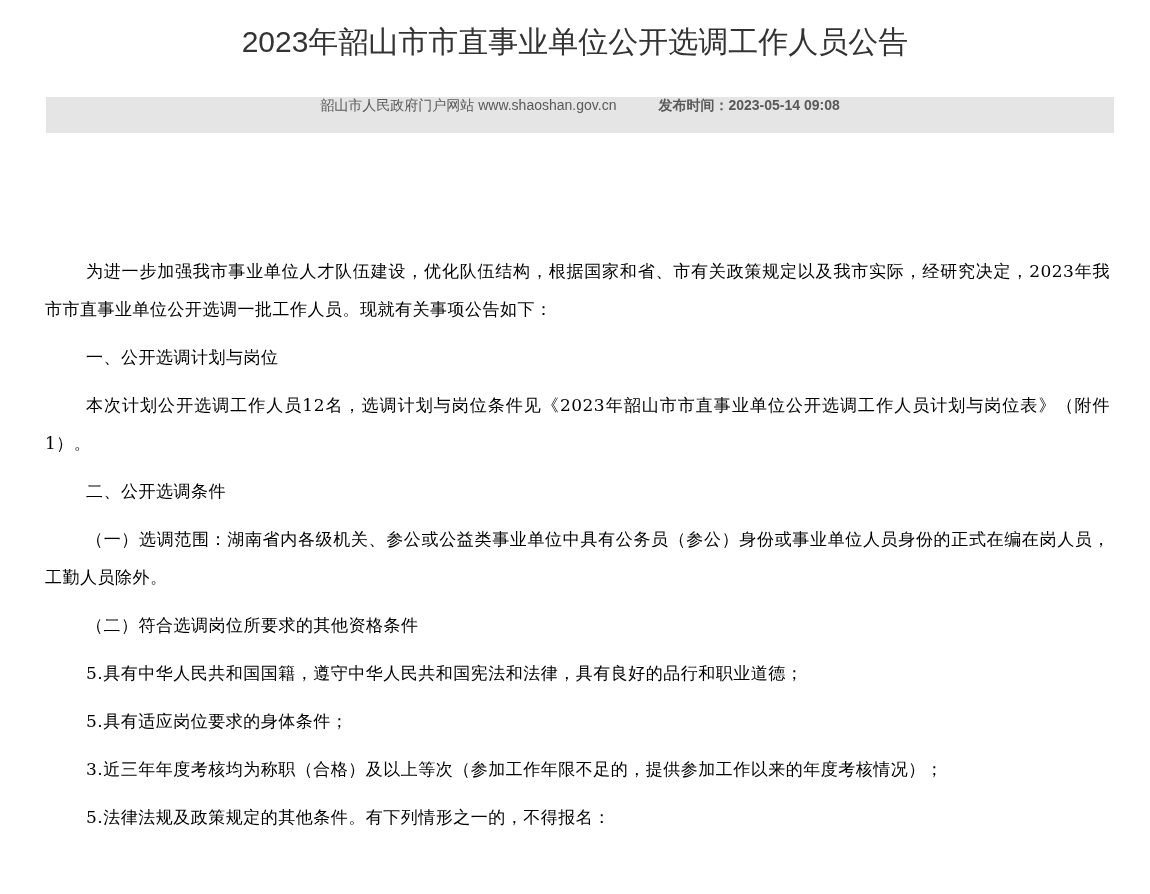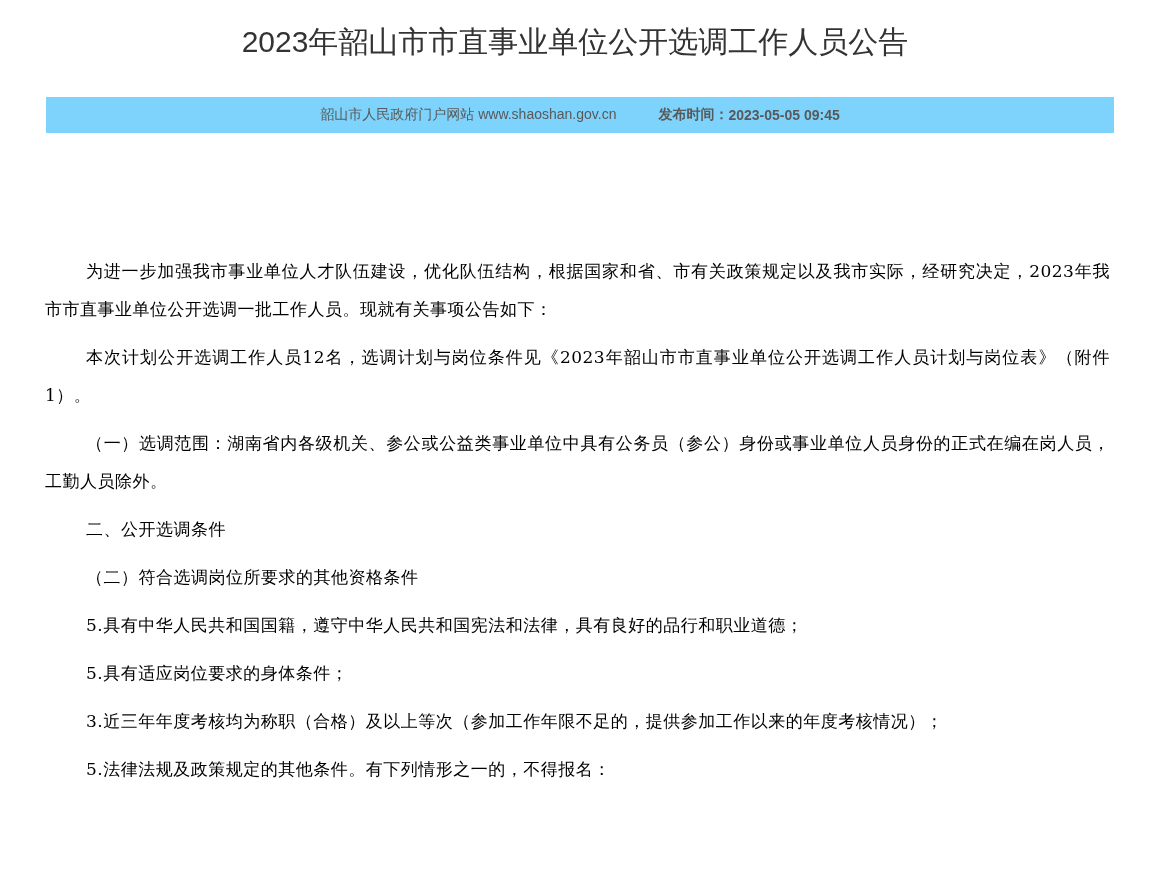--- a/index.html
+++ b/index.html
@@ -22,23 +22,23 @@
     font-weight: 400;
     color: #333333;
     font-family: "Liberation Sans", sans-serif;
   }
   .meta-bar {
     position: absolute;
     left: 46px;
     top: 97px;
     width: 1068px;
     height: 36px;
-    background: #7dd3fc;
+    background: #e5e5e5;
     display: flex;
-    align-items: center;
+    align-items: flex-start;
     justify-content: center;
     font-size: 14px;
     color: #595959;
     font-family: "Liberation Sans", sans-serif;
   }
   .meta-source {
     margin-right: 42px;
   }
   .meta-publish {
     white-space: pre;
@@ -62,27 +62,28 @@
   }
 </style>
 </head>
 <body>
 
 <h1 class="doc-title">2023年韶山市市直事业单位公开选调工作人员公告</h1>
 
 <div class="meta-bar">
   <span class="meta-source">韶山市人民政府门户网站 www.shaoshan.gov.cn</span>
   <span class="meta-publish">发布时间：</span>
-  <span class="meta-publish">2023-05-05 09:45</span>
+  <span class="meta-publish">2023-05-14 09:08</span>
 </div>
 
 <div class="article">
   <p>为进一步加强我市事业单位人才队伍建设，优化队伍结构，根据国家和省、市有关政策规定以及我市实际，经研究决定，2023年我市市直事业单位公开选调一批工作人员。现就有关事项公告如下：</p>
+  <p>一、公开选调计划与岗位</p>
   <p>本次计划公开选调工作人员12名，选调计划与岗位条件见《2023年韶山市市直事业单位公开选调工作人员计划与岗位表》（附件1）。</p>
+  <p>二、公开选调条件</p>
   <p>（一）选调范围：湖南省内各级机关、参公或公益类事业单位中具有公务员（参公）身份或事业单位人员身份的正式在编在岗人员，工勤人员除外。</p>
-  <p>二、公开选调条件</p>
   <p>（二）符合选调岗位所要求的其他资格条件</p>
   <p>5.具有中华人民共和国国籍，遵守中华人民共和国宪法和法律，具有良好的品行和职业道德；</p>
   <p>5.具有适应岗位要求的身体条件；</p>
   <p>3.近三年年度考核均为称职（合格）及以上等次（参加工作年限不足的，提供参加工作以来的年度考核情况）；</p>
   <p>5.法律法规及政策规定的其他条件。有下列情形之一的，不得报名：</p>
 
 </div>
 
 </body></html>

